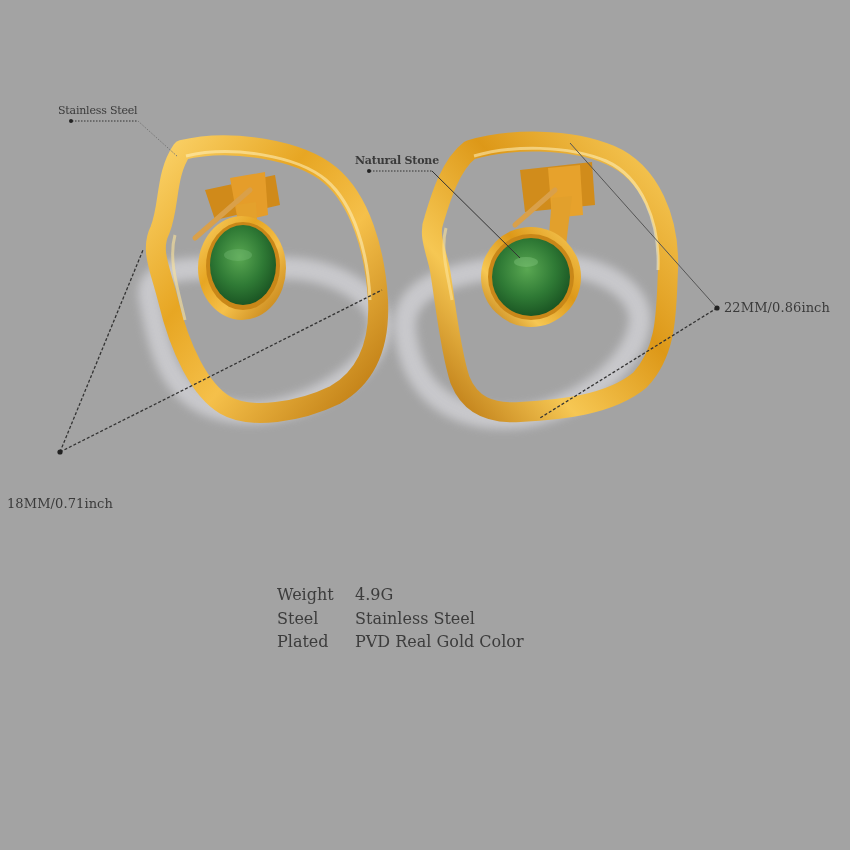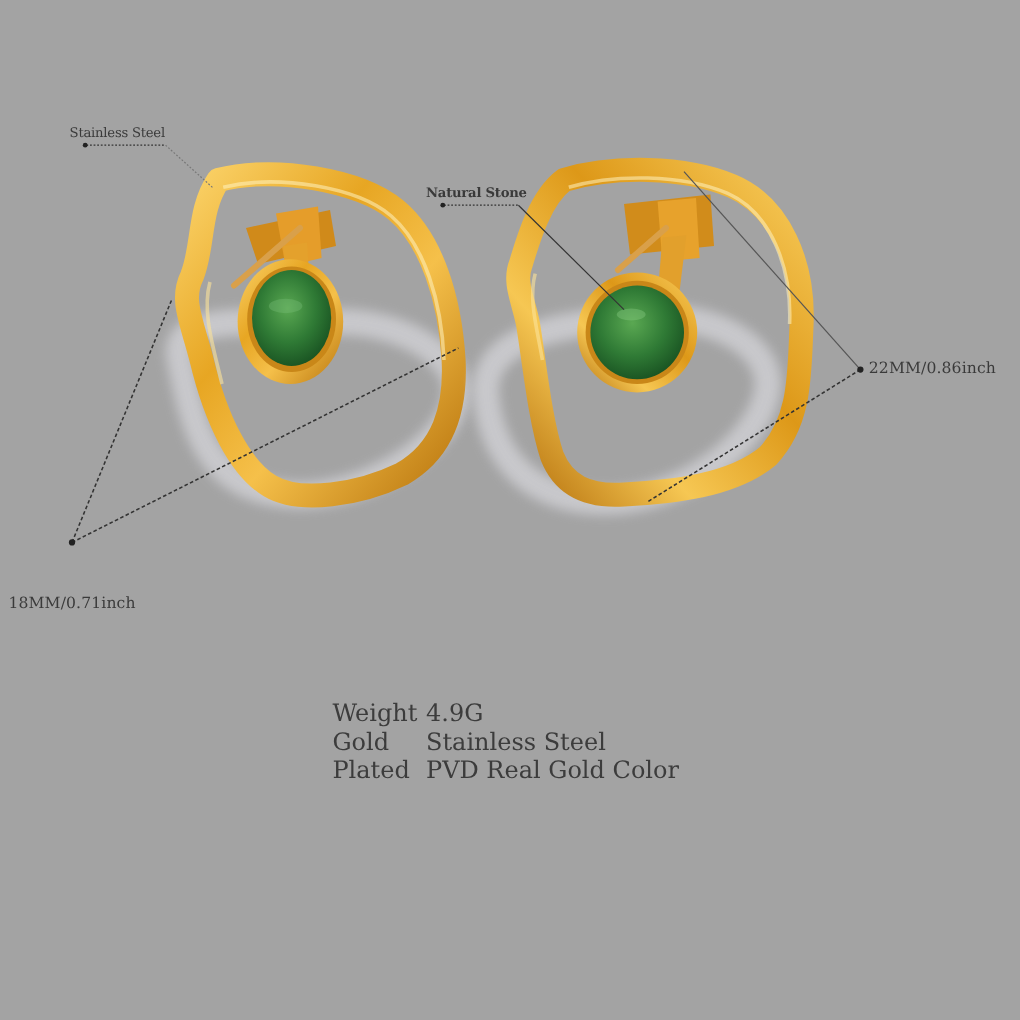--- a/index.html
+++ b/index.html
@@ -34,21 +34,21 @@
     }
     .label.dim {
       font-size: 13px;
       letter-spacing: 0.1px;
     }
     #specs {
       position: absolute;
       left: 277px;
       top: 583px;
       font-family: "DejaVu Serif", "Liberation Serif", serif;
-      font-size: 20px;
+      font-size: 16px;
       color: #3c3c3c;
       line-height: 23.5px;
     }
     .spec-row {
       display: flex;
     }
     .spec-key {
       width: 78px;
     }
     .spec-val {
@@ -148,21 +148,21 @@
   <div class="label small" style="left:355px; top:154px;font-weight:bold;">Natural Stone</div>
   <div class="label dim" style="left:724px; top:300px;">22MM/0.86inch</div>
   <div class="label dim" style="left:7px; top:460px;margin-top:36px;">18MM/0.71inch</div>
 
   <div id="specs">
     <div class="spec-row">
       <span class="spec-key">Weight</span>
       <span class="spec-val">4.9G</span>
     </div>
     <div class="spec-row">
-      <span class="spec-key">Gold</span>
+      <span class="spec-key">Steel</span>
       <span class="spec-val">Stainless Steel</span>
     </div>
     <div class="spec-row">
       <span class="spec-key">Plated</span>
       <span class="spec-val">PVD Real Gold Color</span>
     </div>
   </div>
 
 </div>
 

